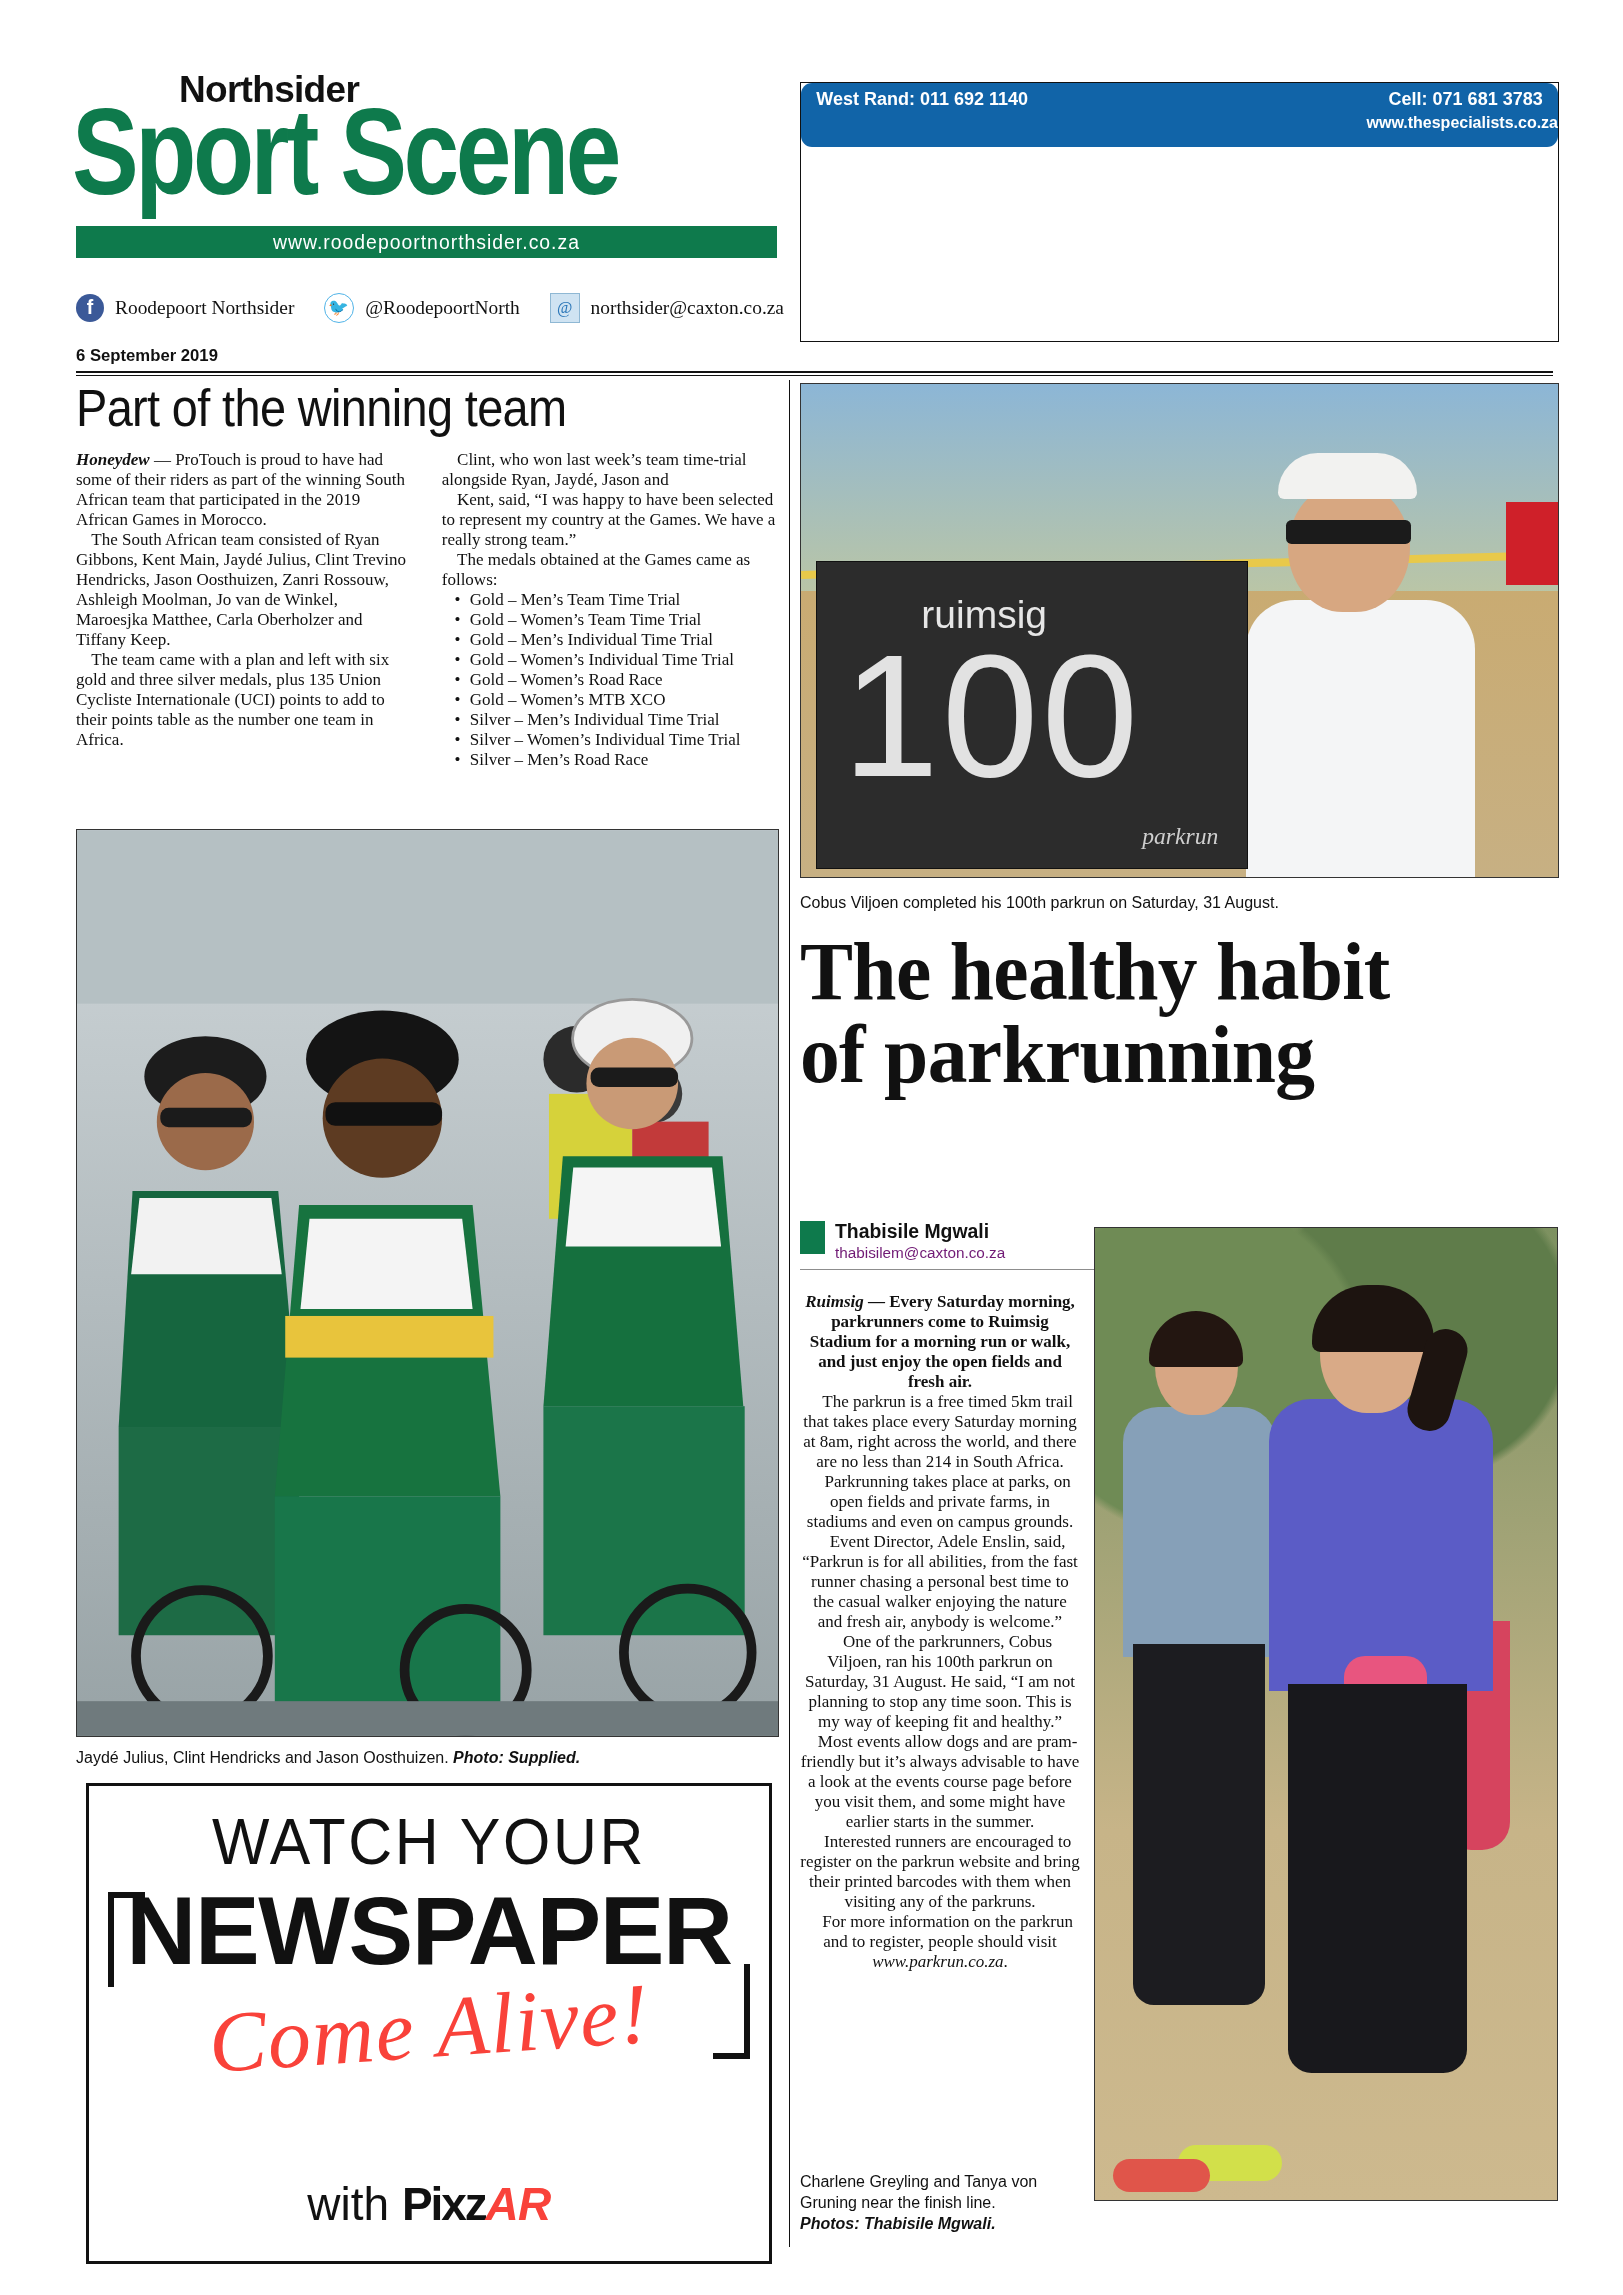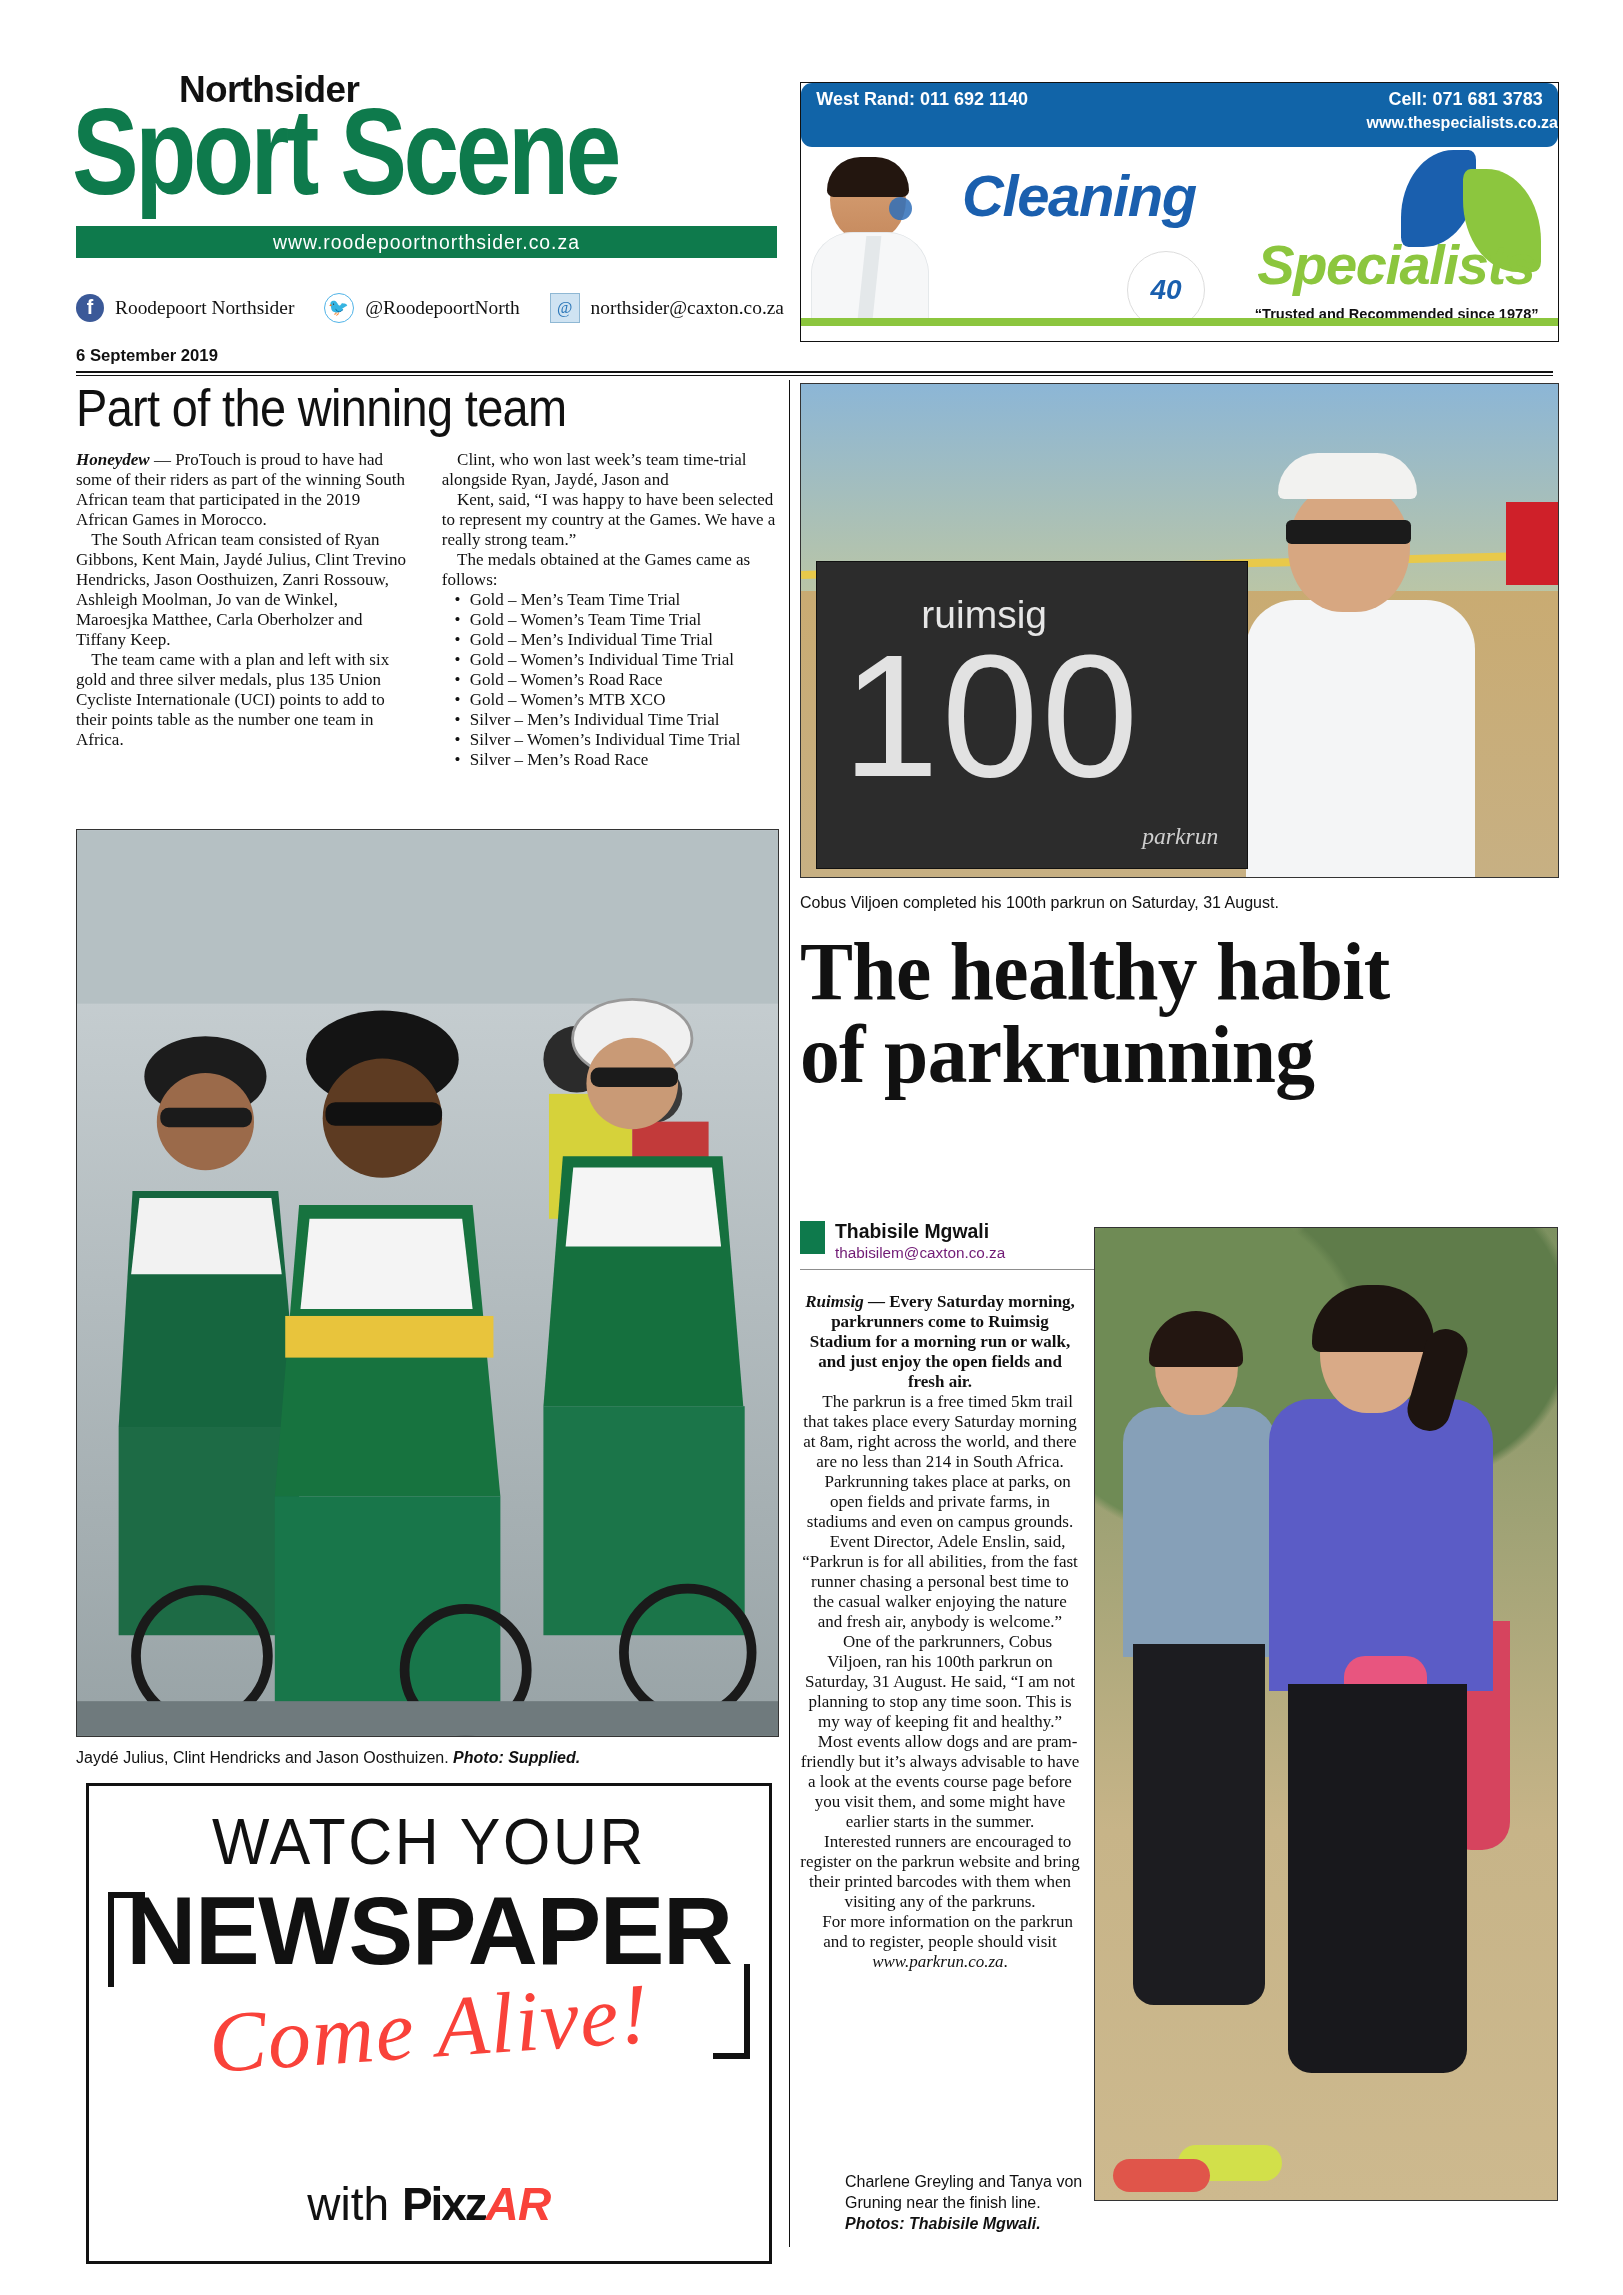--- a/index.html
+++ b/index.html
@@ -166,21 +166,21 @@
   .p3-r2-hair{position:absolute;left:43px;top:-9.7px;width:122px;height:67px;border-radius:56px 56px 8.3px 8.3px;background:#1d1410;}
   .p3-r2-pony{position:absolute;left:147px;top:33px;width:43px;height:104px;border-radius:21px;background:#1d1410;transform:rotate(16deg);}
   .p3-r2-top{position:absolute;left:0px;top:104px;width:224px;height:292px;background:#5b5cc6;border-radius:42px 42px 0 0;}
   .p3-r2-pink{position:absolute;left:75px;top:361px;width:83px;height:90px;background:#e8557f;border-radius:21px;}
   .p3-r2-leg{position:absolute;left:19.4px;top:389px;width:179px;height:389px;background:#18181c;border-radius:0 0 23.6px 23.6px;}
   .p3-r2-skirt{position:absolute;left:174px;top:326px;width:67px;height:229px;background:#d6445e;border-radius:0 0 28px 28px;}
   .p3-shoe{position:absolute;left:83px;bottom:19.4px;width:104px;height:36px;background:#d2e04a;border-radius:18px;}
   .p3-shoe2{position:absolute;left:18px;bottom:8.3px;width:97px;height:33px;background:#e0554a;border-radius:16.7px;}
 
   .cap3{position:absolute;left:800px;top:2171px;width:285px;
-     font-family:"Liberation Sans",sans-serif;font-size:16px;line-height:21px;color:#111;margin-left:45px;}
+     font-family:"Liberation Sans",sans-serif;font-size:16px;line-height:21px;color:#111;}
   .cap3 b{font-style:italic;font-weight:700;}
 </style>
 </head>
 <body>
 
 <div class="page">
 
   <div class="masthead">
     <div class="mast-northsider">Northsider</div>
     <div class="mast-sport">Sport Scene</div>
@@ -204,35 +204,20 @@
       <span class="mail-ico">@</span>
       <span class="soc-label">northsider@caxton.co.za</span>
     </div>
   </div>
 
   <div class="topad">
     <div class="topad-bar">
       <div class="topad-phone-l">West Rand: 011 692 1140</div>
       <div class="topad-phone-r">Cell: 071 681 3783</div>
       <div class="topad-web">www.thespecialists.co.za</div>
-    </div>
-    <div class="topad-body">
-      <div class="ad-person">
-        <div class="ad-head"></div>
-        <div class="ad-hair"></div>
-        <div class="ad-shirt"></div>
-        <div class="ad-logo-sm"></div>
-      </div>
-      <div class="ad-leaf-blue"></div>
-      <div class="ad-leaf-green"></div>
-      <div class="ad-cleaning">Cleaning</div>
-      <div class="ad-40">40</div>
-      <div class="ad-specialists">Specialists</div>
-      <div class="ad-tag">“Trusted and Recommended since 1978”</div>
-      <div class="ad-greenstrip"></div>
     </div>
   </div>
 
   <div class="dateline">6 September 2019</div>
   <div class="rule-top"></div>
   <div class="rule-thin"></div>
 
   <div class="headline1">Part of the winning team</div>
 
   <div class="art1">

